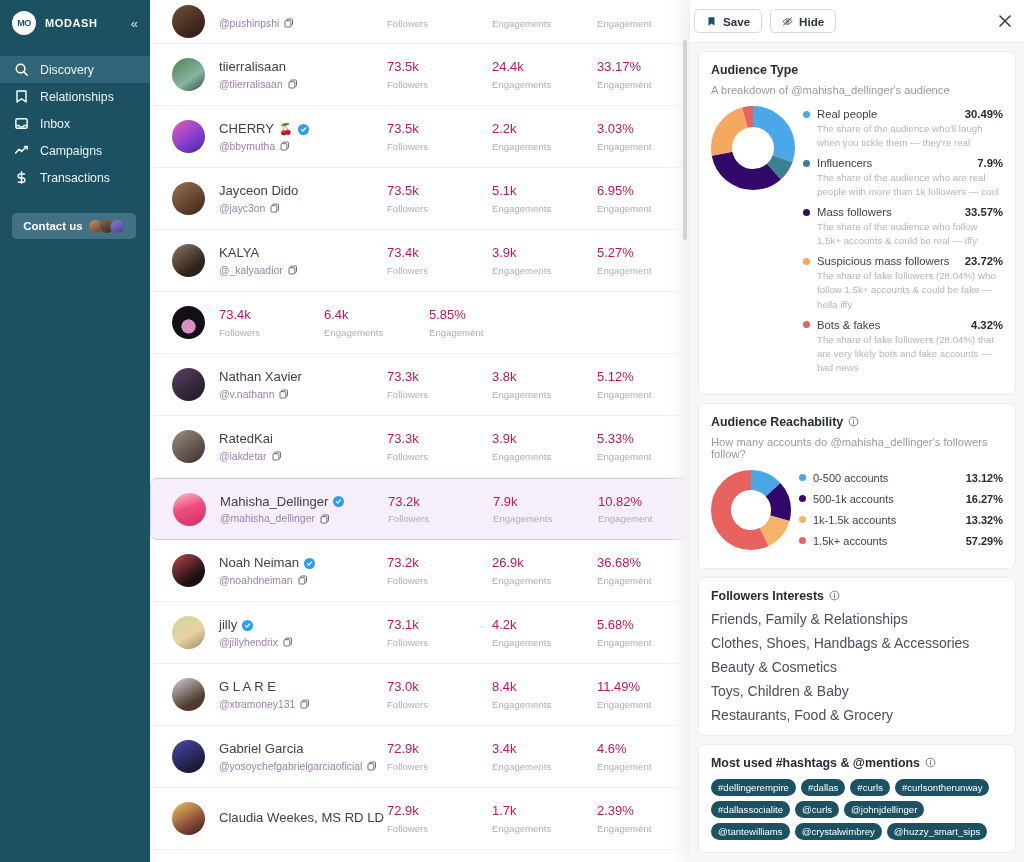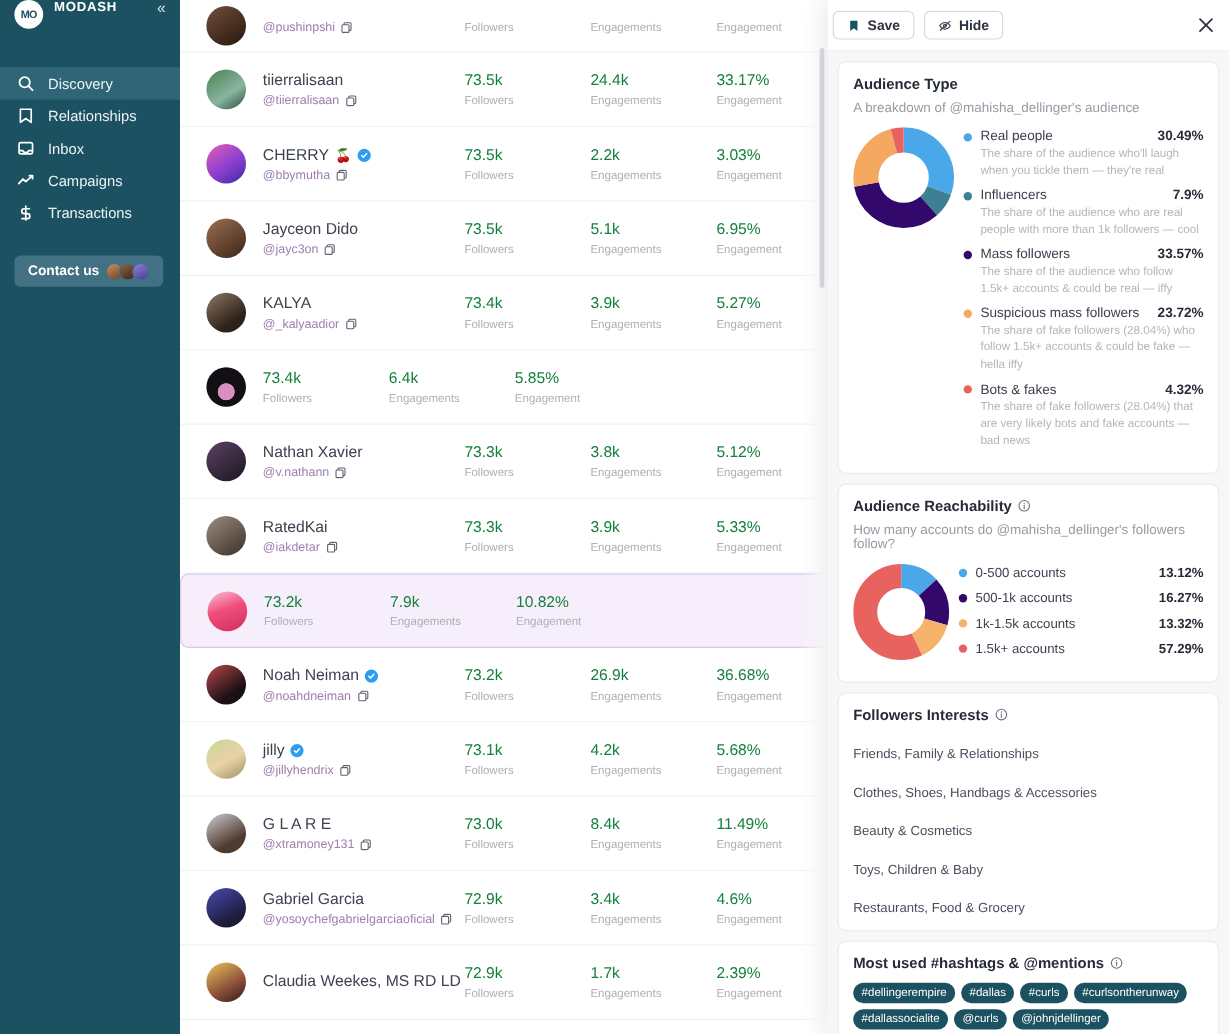--- a/index.html
+++ b/index.html
@@ -14,21 +14,21 @@
 
   
   .sidebar {
     width: 150px; height: 862px;
     background: #1c5162;
     color: #ffffff;
     flex: 0 0 150px;
     position: relative;
   }
   .brand {
-    height: 46px; display: flex; gap: 9px;
+    height: 46px; display: flex; align-items: center; gap: 9px;
     padding: 0 12px;
   }
   .brand-logo {
     width: 24px; height: 24px; border-radius: 50%;
     background: #ffffff; color: #1c5162;
     display: flex; align-items: center; justify-content: center;
     font-size: 9px; font-weight: bold; letter-spacing: -0.5px;
   }
   .brand-name { font-size: 11px; font-weight: bold; letter-spacing: 0.6px; }
   .collapse-btn {
@@ -109,21 +109,21 @@
     display: flex; align-items: center; justify-content: center;
   }
   .verified svg { width: 7px; height: 7px; display: block; }
   .emoji { font-size: 11px; }
   .handle-line { display: flex; align-items: center; gap: 5px; margin-top: 3px; }
   .p-handle { font-size: 10.4px; color: #9c7fae; white-space: nowrap; }
   .copy-icon { width: 10px; height: 10px; flex: 0 0 10px; opacity: .82; }
   .copy-icon svg { width: 10px; height: 10px; display: block; }
 
   .metric { flex: 0 0 105px; }
-  .metric .val { font-size: 13px; color: #15803d; line-height: 1.25; }
+  .metric .val { font-size: 13px; color: #be185d; line-height: 1.25; }
   .metric .lbl { font-size: 9.6px; color: #b0aeb8; margin-top: 3px; }
   .metric.er { flex: 0 0 auto; }
 
   .list-fade {
     position: absolute; right: 0; top: 0; width: 22px; height: 862px;
     background: linear-gradient(to right, rgba(255,255,255,0), #ffffff 88%);
     pointer-events: none;
   }
   .scrollbar {
     position: absolute; right: 3px; top: 40px; width: 4px; height: 200px;
@@ -182,21 +182,21 @@
   .leg-label { font-size: 11.3px; color: #3c4250; }
   .leg-pct { margin-left: auto; font-size: 11.3px; font-weight: bold; color: #262b36; }
   .leg-desc { font-size: 9.7px; color: #b6b4be; line-height: 1.45; margin-top: 2px; padding-left: 14px; }
 
   .reach .donut { width: 80px; height: 80px; flex: 0 0 80px; }
   .reach .donut svg { width: 80px; height: 80px; }
   .reach .leg-row { margin-bottom: 9px; text-align: right; }
   .reach .leg-label { font-size: 11px; }
   .reach .leg-pct { font-size: 11px; }
 
-  .interest-item { font-size: 11px; color: #4a4f5c; margin-top: 20px; }
+  .interest-item { font-size: 14px; color: #4a4f5c; margin-top: 8px; }
 
   .chips { margin-top: 9px; display: flex; flex-wrap: wrap; gap: 5px; }
   .chip {
     background: #1c5162; color: #ffffff;
     font-size: 9.6px; border-radius: 9px;
     padding: 3px 7px; white-space: nowrap; cursor: pointer;
   }
 
   .content-head {
     display: flex; align-items: center;
@@ -499,20 +499,39 @@
             <div class="val">3.9k</div>
             <div class="lbl">Engagements</div>
           </div>
           <div class="metric er">
             <div class="val">5.33%</div>
             <div class="lbl">Engagement</div>
           </div>
         </div>
         <div class="row selected">
           <div class="avatar av-i"></div>
+          <div class="name-col">
+            <div class="name-line">
+              <span class="p-name">Mahisha_Dellinger</span>
+              <span class="verified">
+                <svg viewBox="0 0 10 10" fill="none" stroke="#fff" stroke-width="1.8" stroke-linecap="round" stroke-linejoin="round">
+                  <path d="M2 5.2 4 7.2 8 2.8"></path>
+                </svg>
+              </span>
+            </div>
+            <div class="handle-line">
+              <span class="p-handle">@mahisha_dellinger</span>
+              <span class="copy-icon">
+                <svg viewBox="0 0 12 12" fill="none" stroke="#3c4250" stroke-width="1.1">
+                  <rect x="3.2" y="1.2" width="7" height="7.6" rx="1"></rect>
+                  <rect x="1.2" y="3.2" width="7" height="7.6" rx="1" fill="#fff"></rect>
+                </svg>
+              </span>
+            </div>
+          </div>
           <div class="metric">
             <div class="val">73.2k</div>
             <div class="lbl">Followers</div>
           </div>
           <div class="metric">
             <div class="val">7.9k</div>
             <div class="lbl">Engagements</div>
           </div>
           <div class="metric er">
             <div class="val">10.82%</div>

